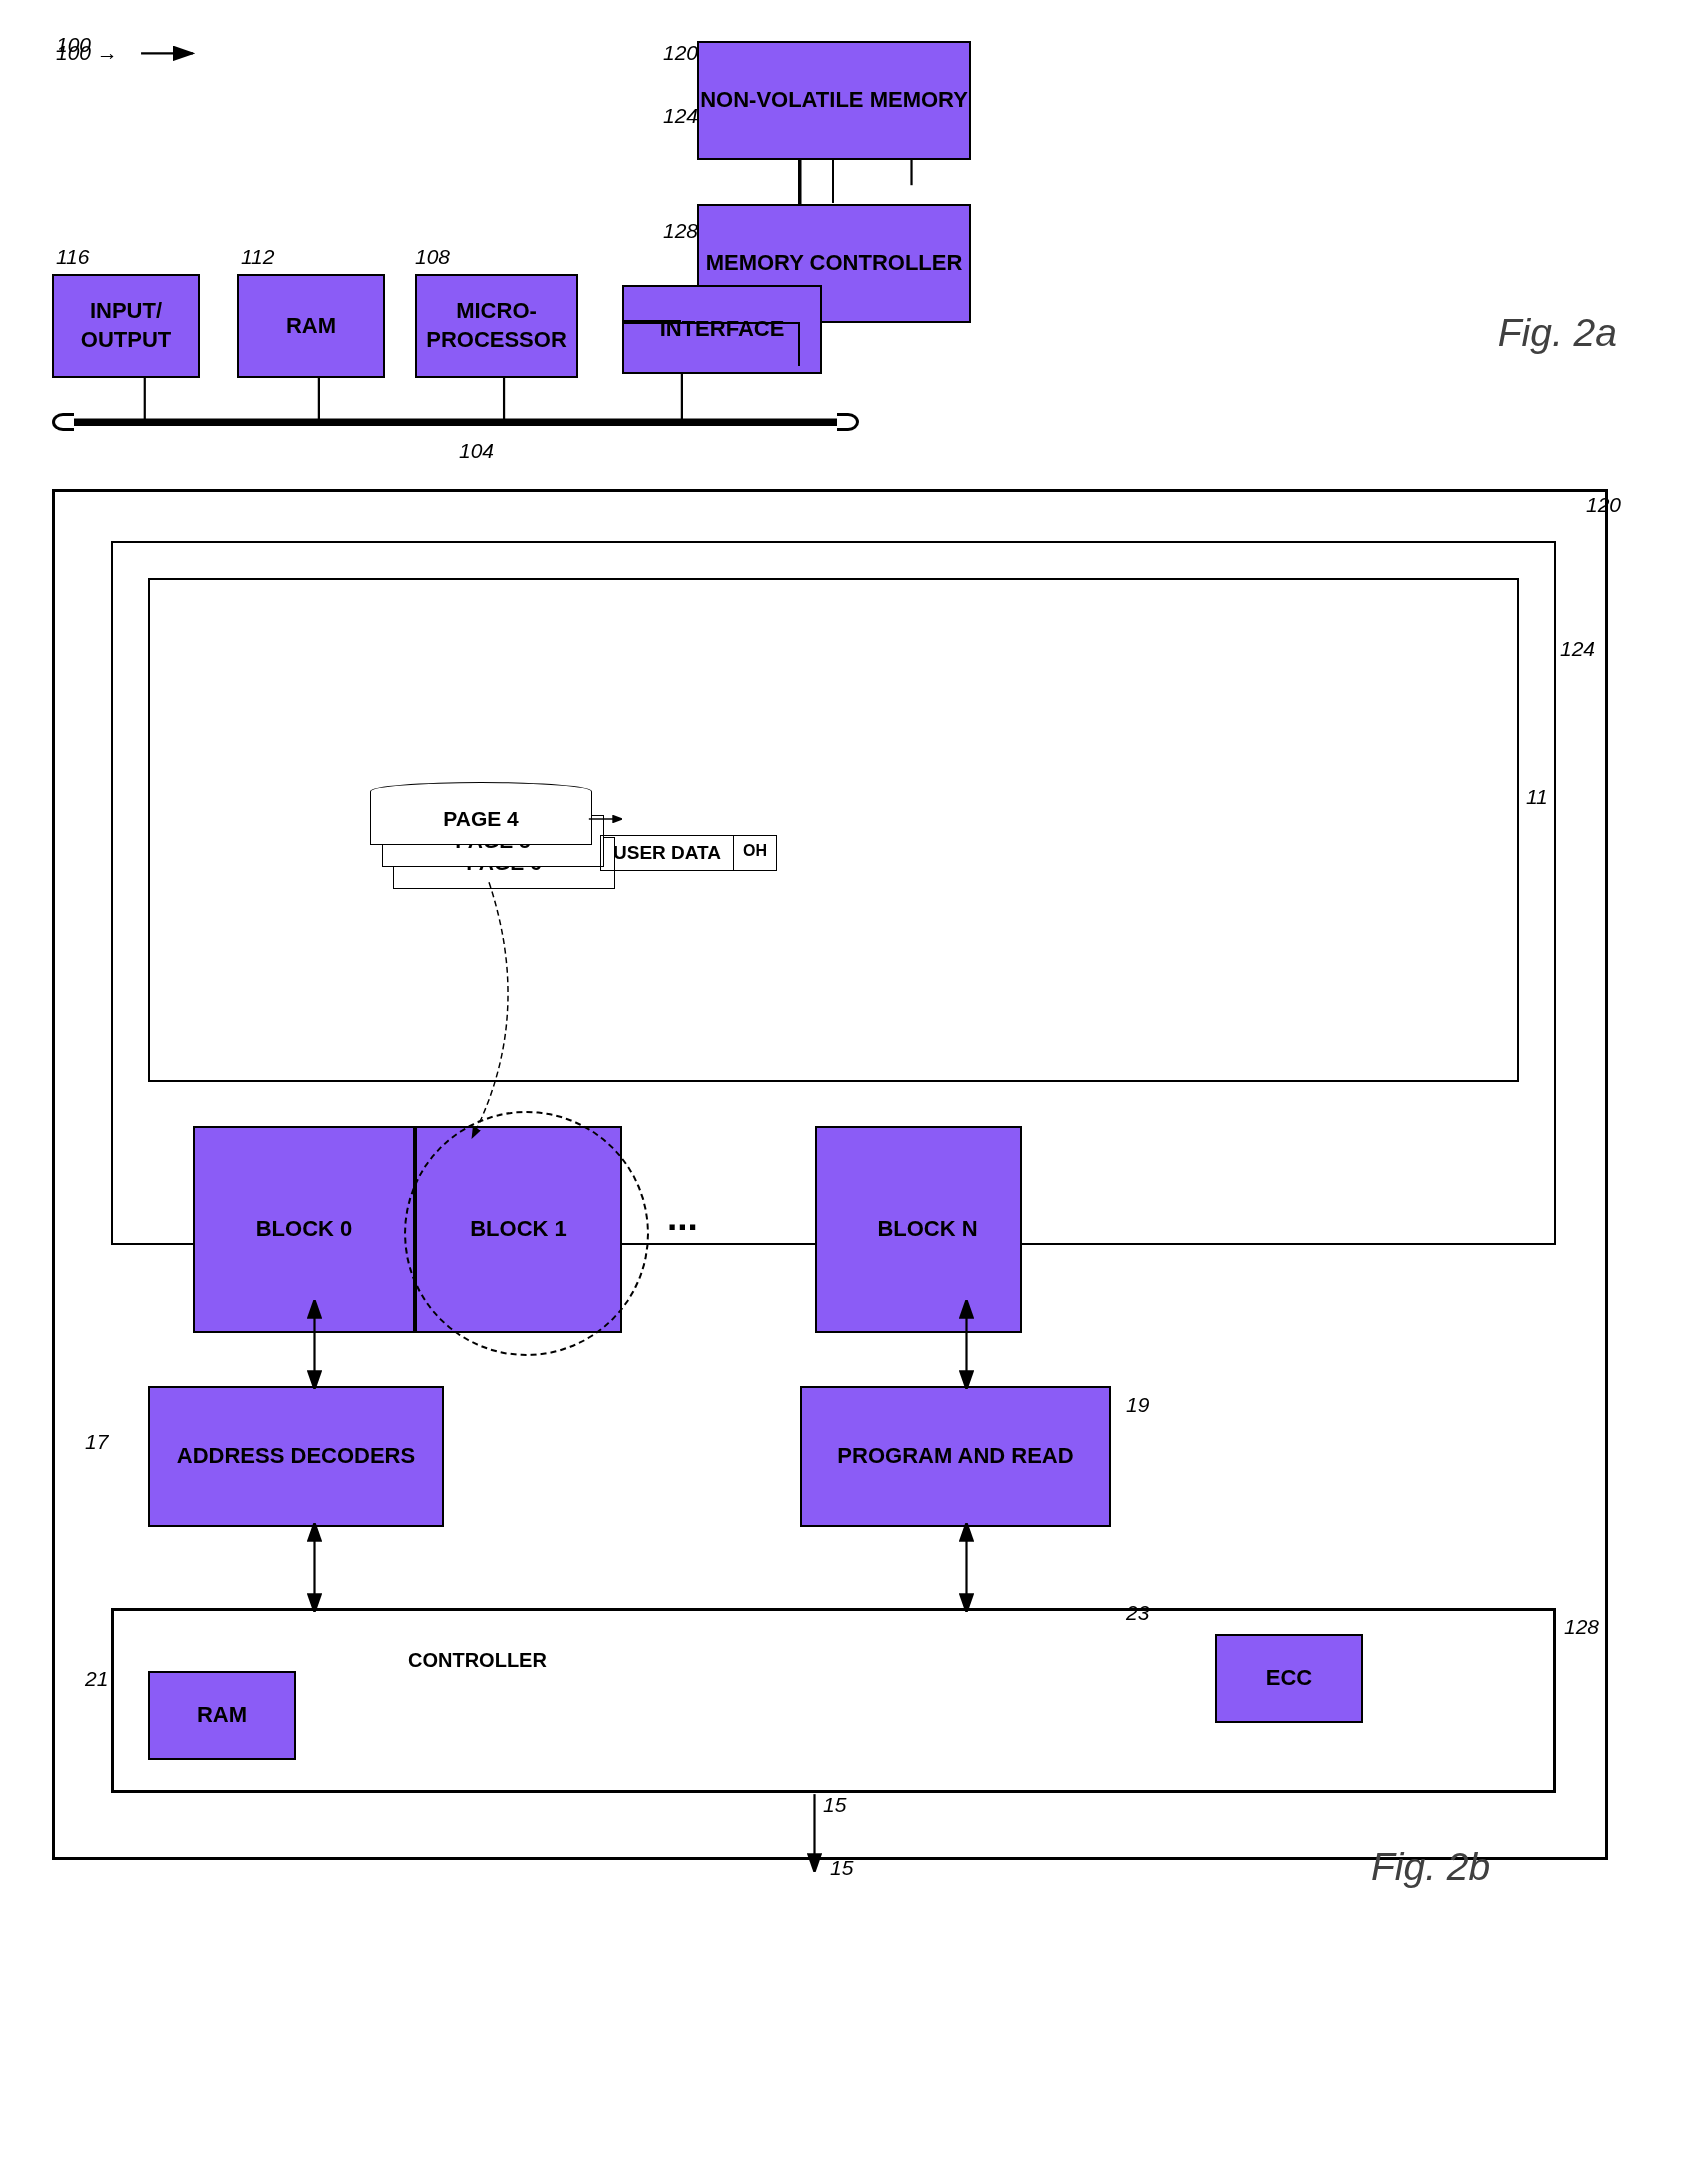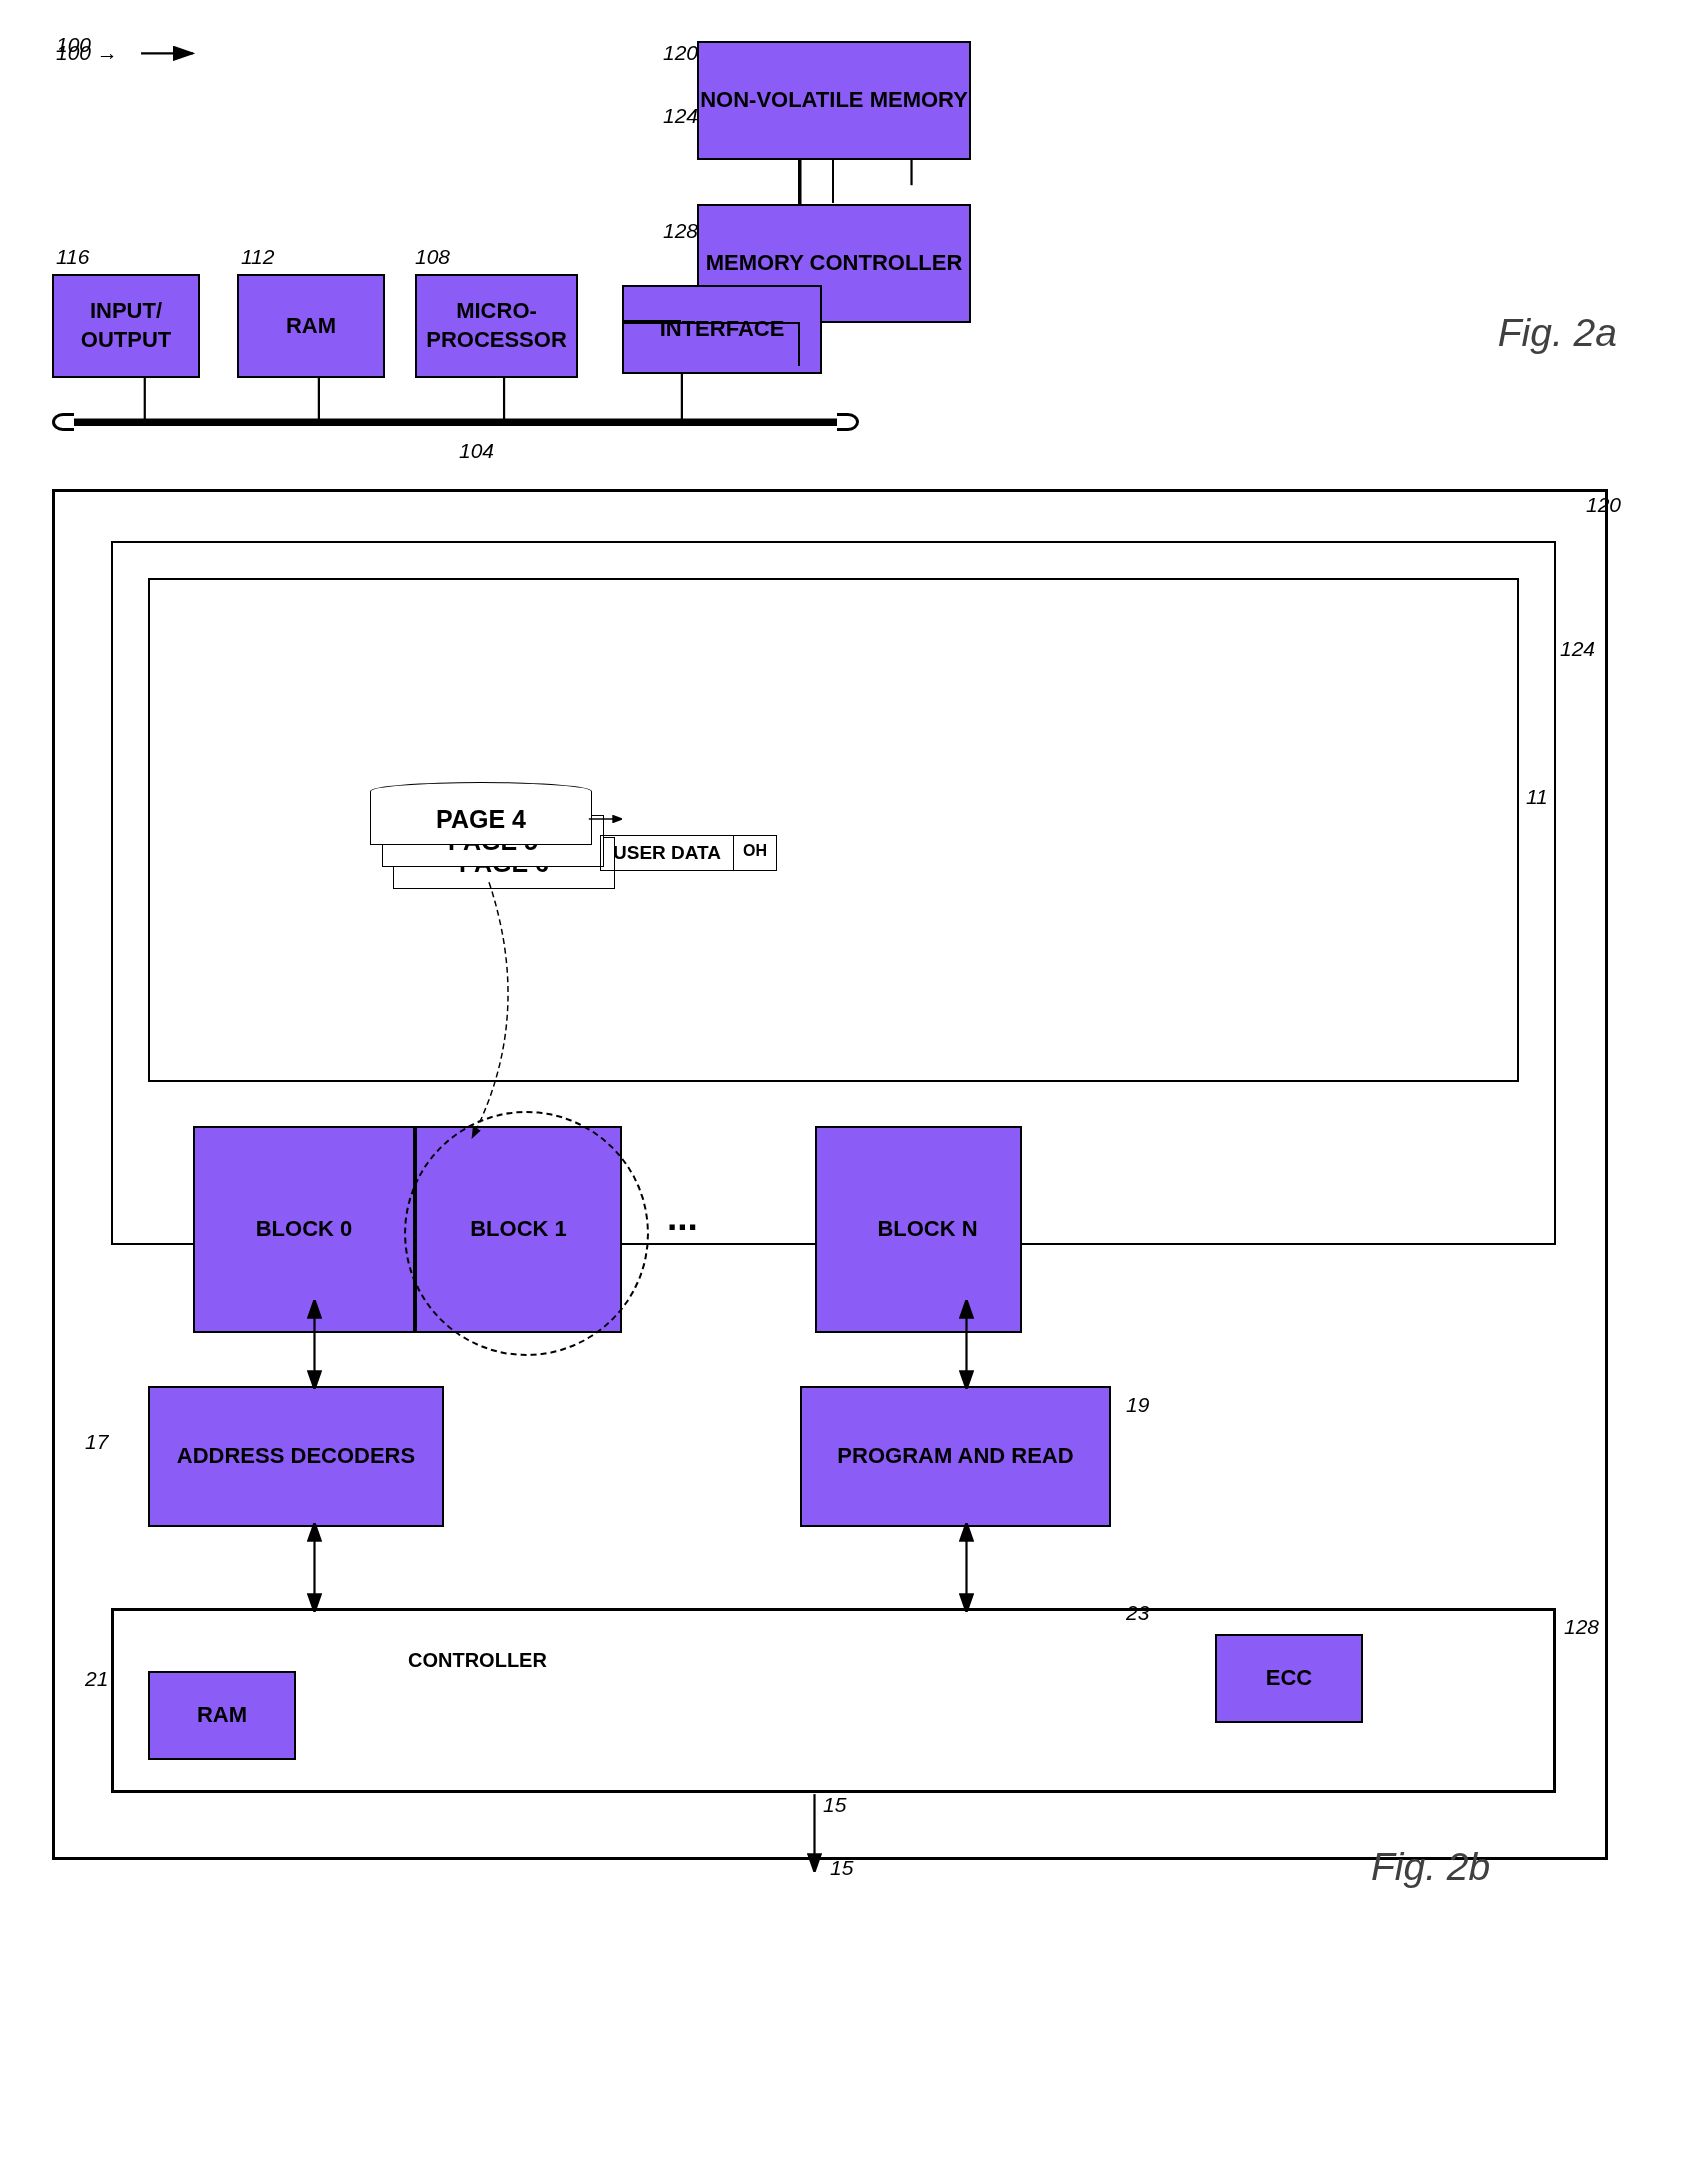--- a/index.html
+++ b/index.html
@@ -66,21 +66,21 @@
       background: transparent;
     }
 
     .page-item {
       position: absolute;
       border: 1.5px solid #000;
       background: #fff;
       display: flex;
       align-items: center;
       justify-content: center;
-      font-size: 25px;
+      font-size: 21px;
       font-weight: bold;
     }
 
     
     .outer-box {
       position: absolute;
       border: 3px solid #000;
       background: #fff;
     }
 

